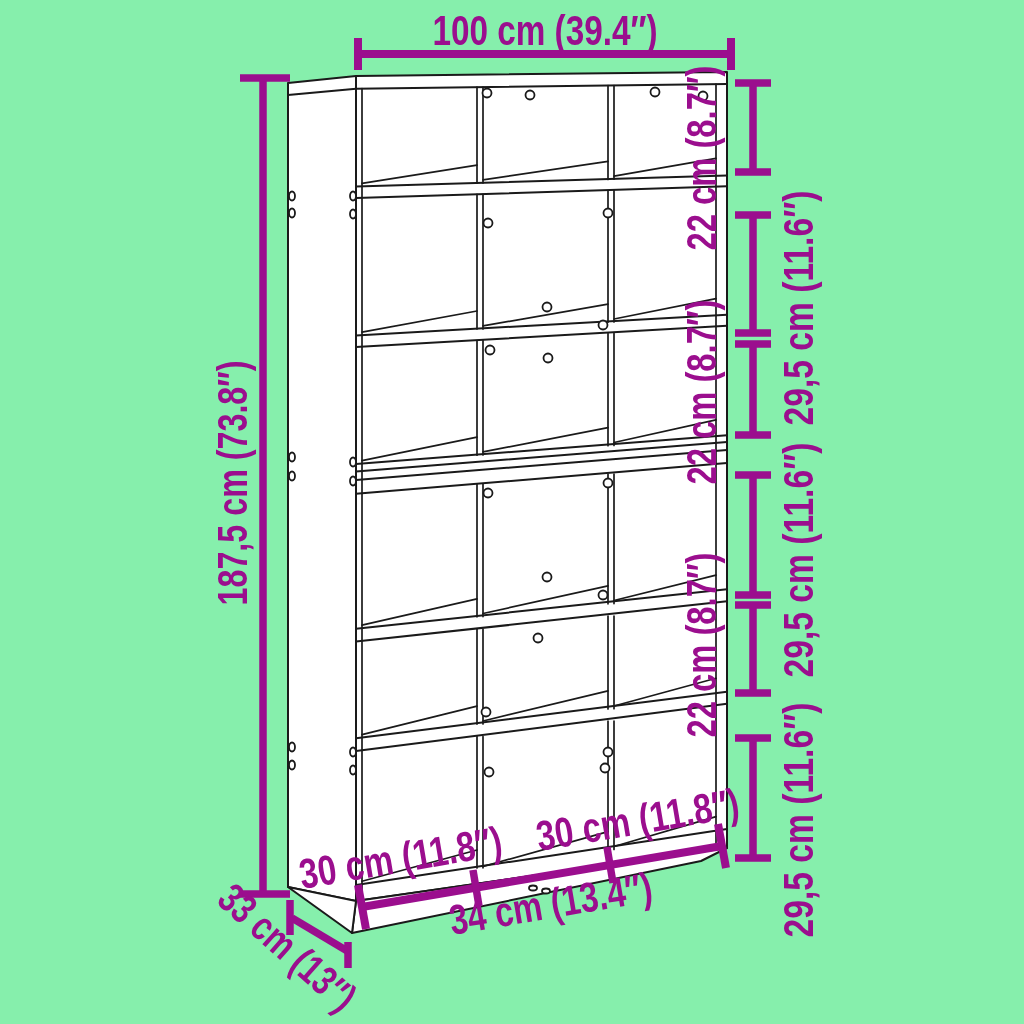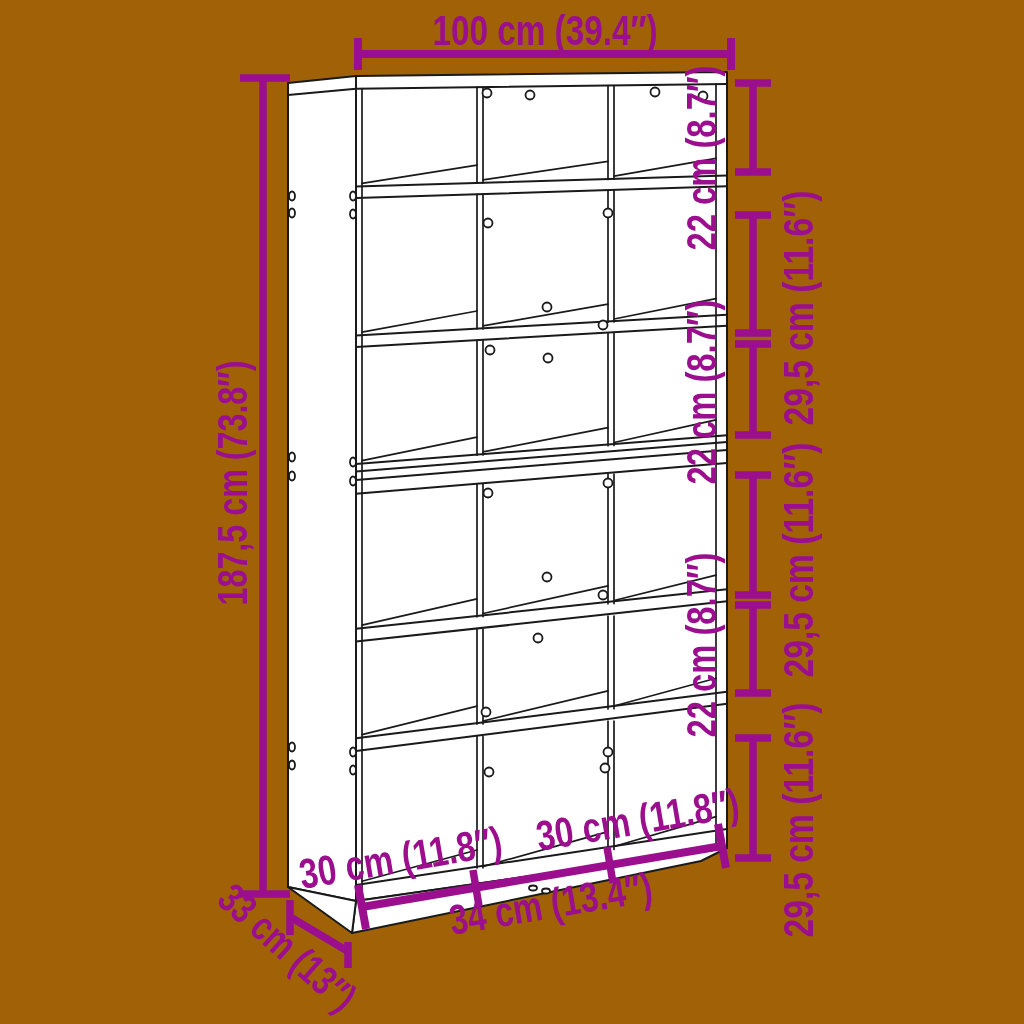--- a/index.html
+++ b/index.html
@@ -1,16 +1,16 @@
 <!DOCTYPE html>
 <html><head>
 <meta charset="utf-8">
 <style>
   html,body{margin:0;padding:0;background:#fff;}
-  #stage{position:relative;width:1024px;height:1024px;background:#a16207;overflow:hidden;}
+  #stage{position:relative;width:1024px;height:1024px;background:#86efac;overflow:hidden;}
   svg{display:block;}
   .dim-label{
     font-family:"Liberation Sans", sans-serif;
     font-weight:bold;
     fill:#9B0E8E;
   }
   .cab{stroke:#1a1a1a;fill:none;stroke-width:2;stroke-linejoin:round;stroke-linecap:round;}
   .cab-fill{stroke:#1a1a1a;fill:#ffffff;stroke-width:2;stroke-linejoin:round;}
   .cab-thin{stroke:#1a1a1a;fill:none;stroke-width:1.7;stroke-linejoin:round;stroke-linecap:round;}
   .hole{stroke:#1a1a1a;fill:#ffffff;stroke-width:1.8;}

